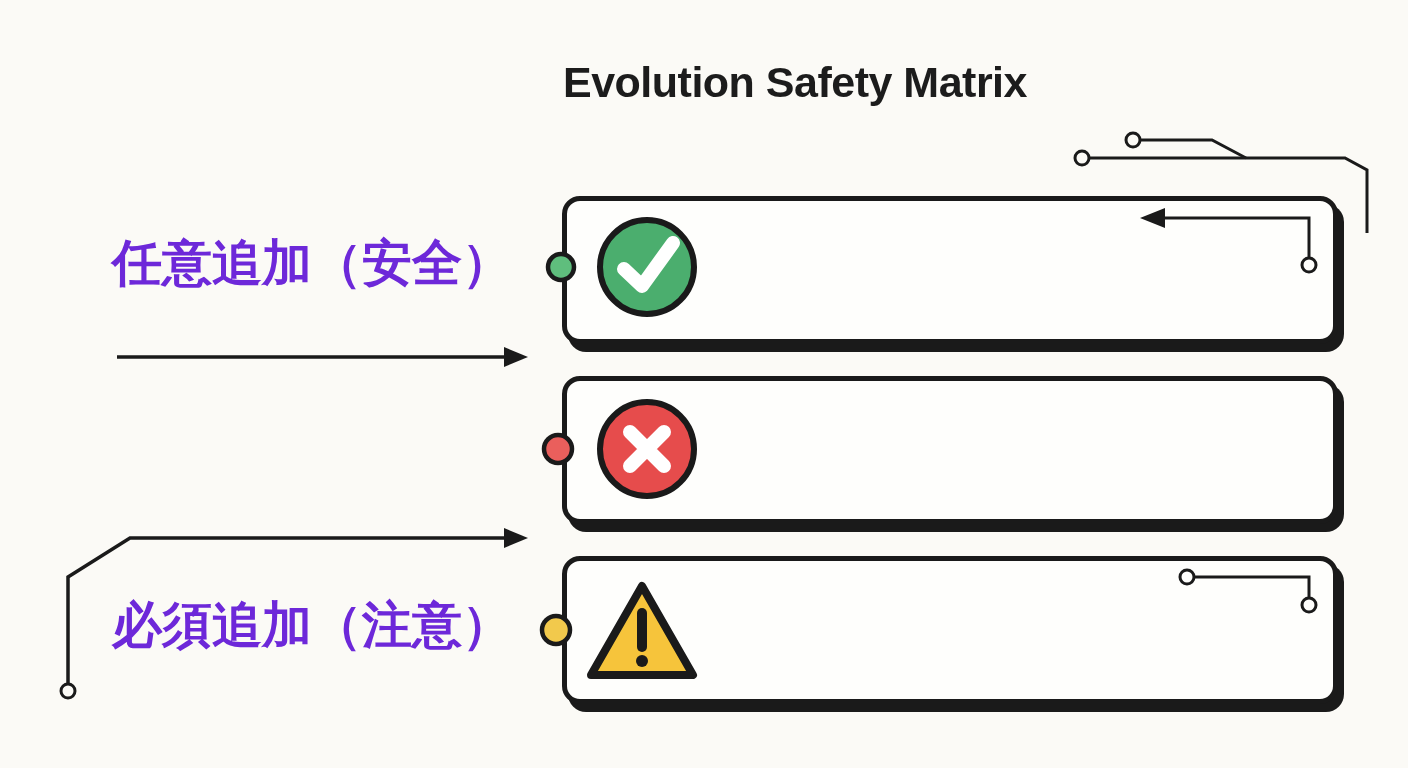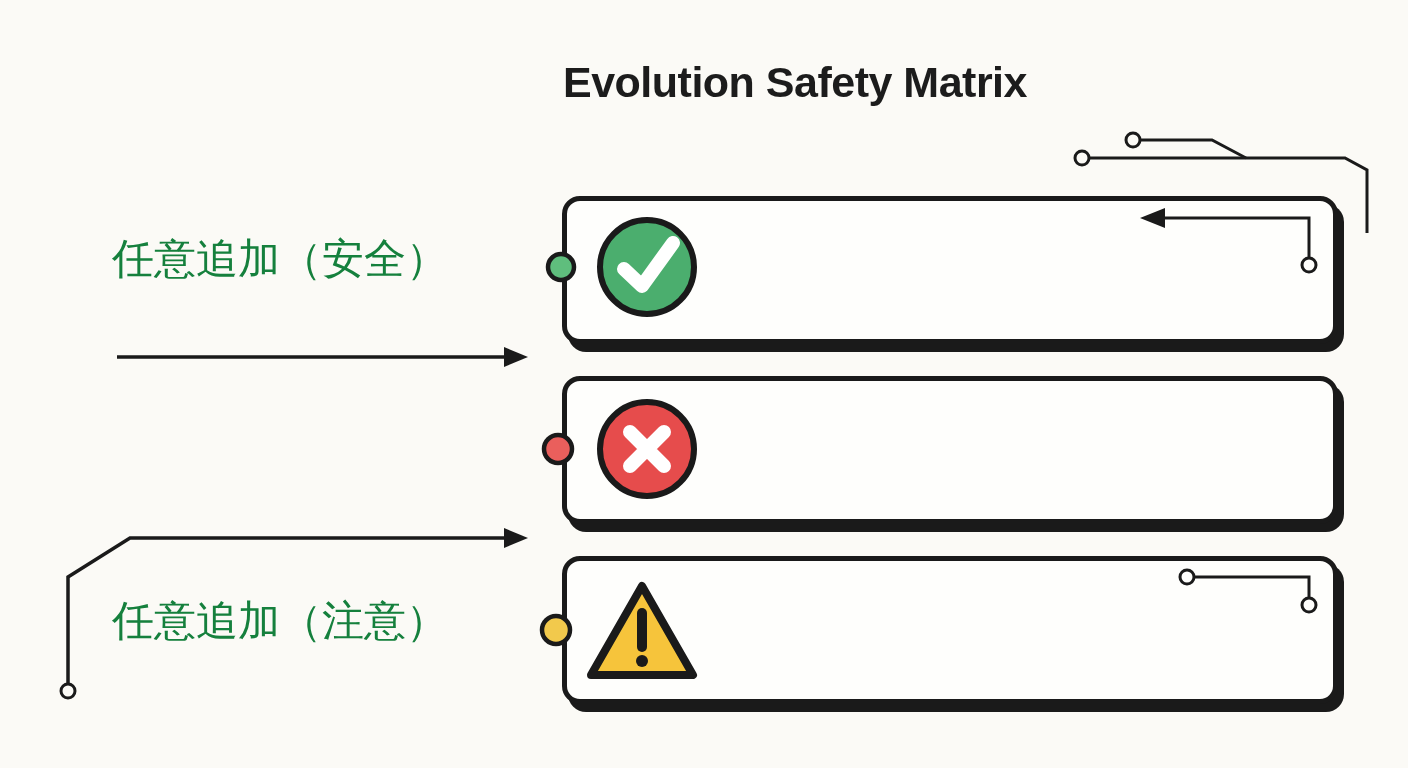--- a/index.html
+++ b/index.html
@@ -23,23 +23,23 @@
     font-size: 43px;
     font-weight: 700;
     letter-spacing: -0.5px;
     color: #1C1C1C;
     white-space: nowrap;
     font-family: "Liberation Sans", sans-serif;
   }
   .row-label {
     position: absolute;
     left: 112px;
-    font-size: 42px;
-    font-weight: 400;
-    color: #15803d;
+    font-size: 50px;
+    font-weight: 700;
+    color: #6d28d9;
     white-space: nowrap;
     font-family: "DejaVu Sans", "Liberation Sans", sans-serif;
     line-height: 1.1;
   }
   .label-1 { top: 236px; }
   .label-2 { top: 418px; }
   .label-3 { top: 598px; }
   .box {
     position: absolute;
     left: 562px;
@@ -63,21 +63,21 @@
   }
 </style>
 </head>
 <body>
 
 <div class="canvas">
 
   <h1 class="title">Evolution Safety Matrix</h1>
 
   <div class="row-label label-1">任意追加（安全）</div>
-  <div class="row-label label-3">任意追加（注意）</div>
+  <div class="row-label label-3">必須追加（注意）</div>
 
   <div class="box box-1"></div>
   <div class="box box-2"></div>
   <div class="box box-3"></div>
 
   <svg class="overlay" viewBox="0 0 1408 768" xmlns="http://www.w3.org/2000/svg">
 
     <g fill="none" stroke-width="3" stroke="#1A1A1A">
       <path d="M1141,140 H1212 L1246,158"></path>
       <path d="M1090,158 H1345 L1367,170 V233"></path>

